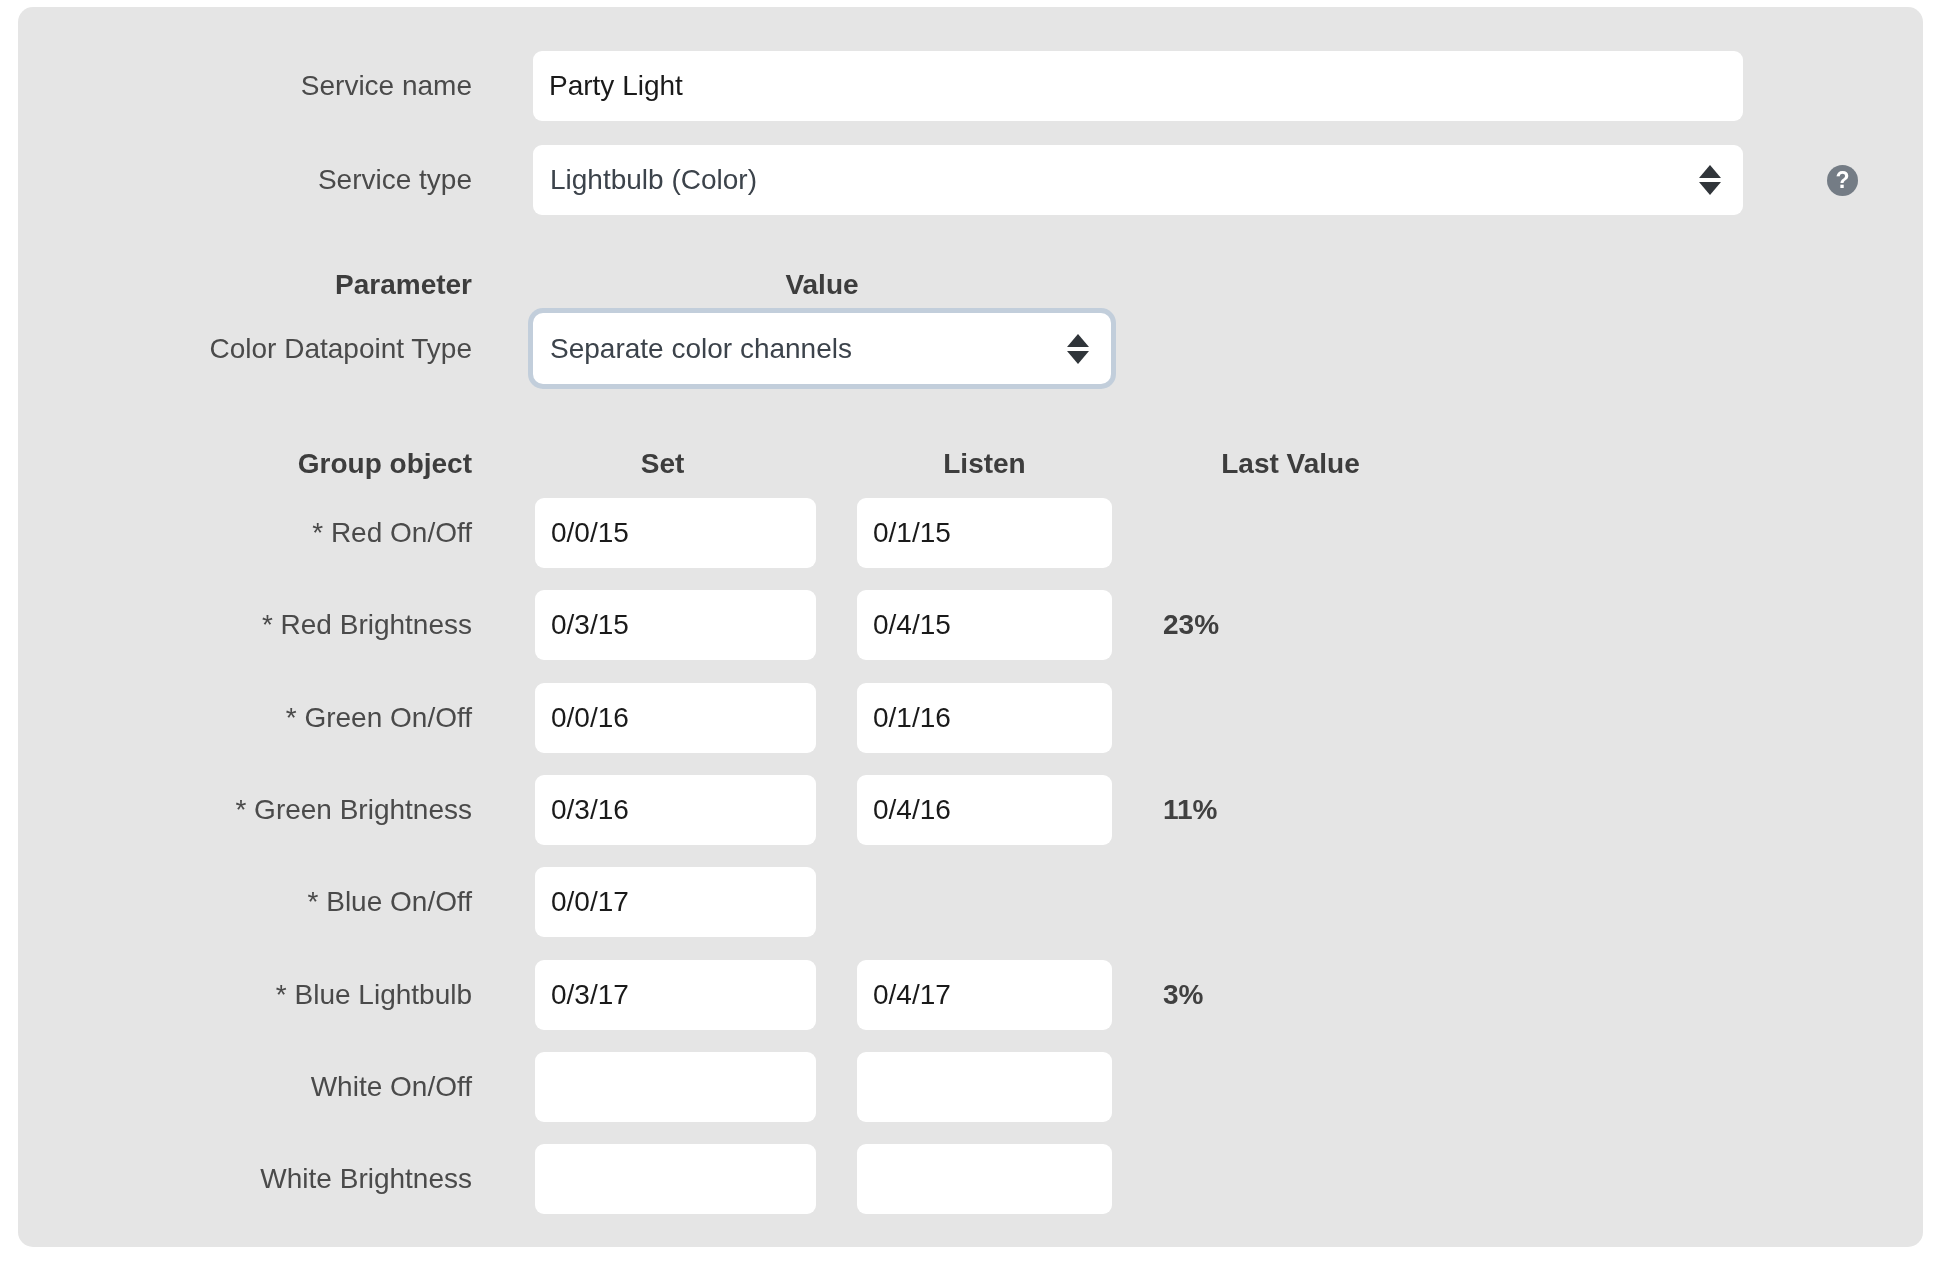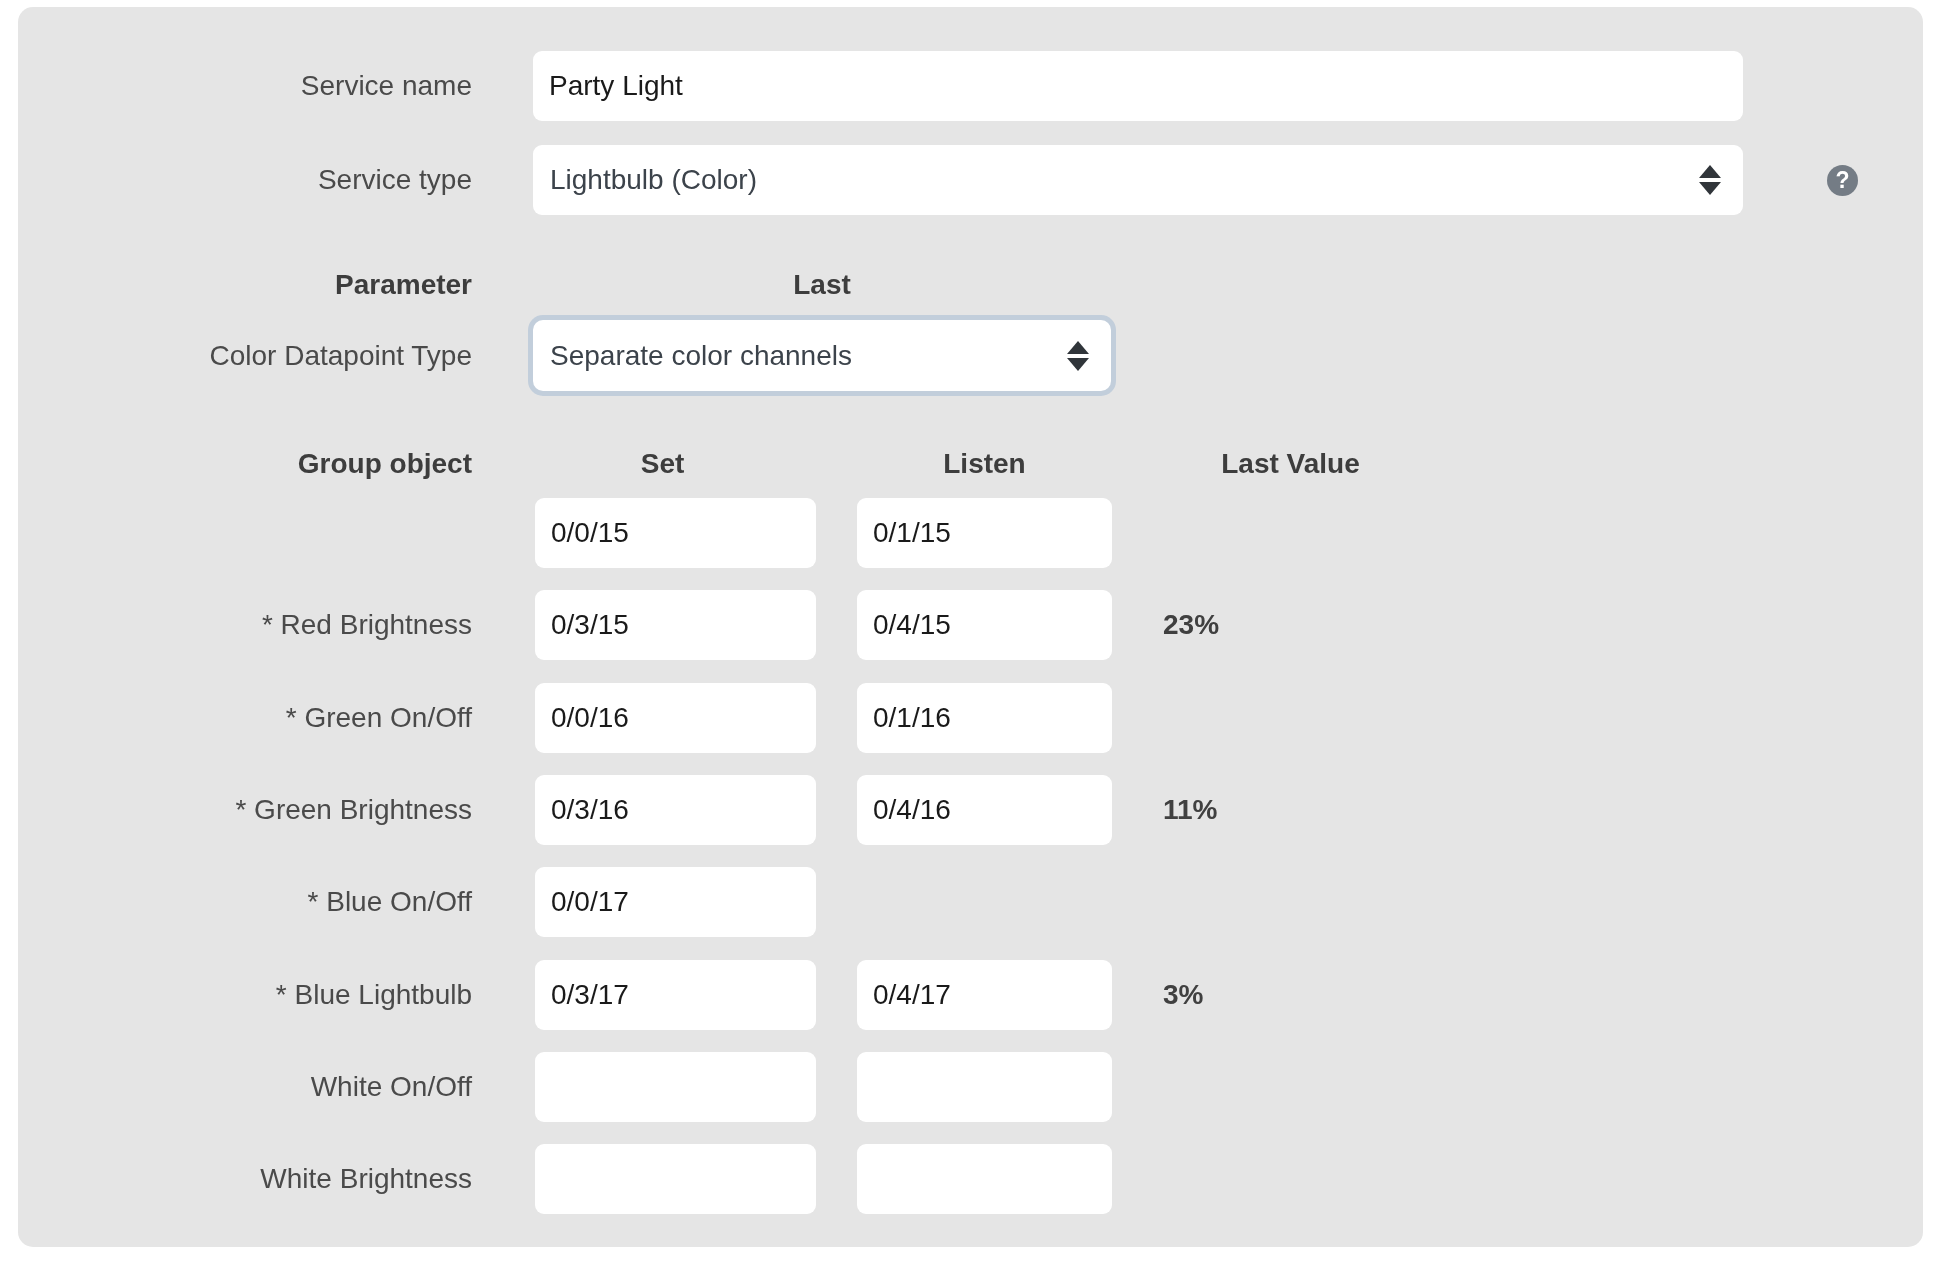--- a/index.html
+++ b/index.html
@@ -89,42 +89,43 @@
     <span class="arrows">
         <i class="up"></i>
         <i class="down"></i>
       </span>
   </div>
   <div class="help">?</div>
 </div>
 
 <div class="hdr-row" style="top:265px">
   <div class="lbl bold">Parameter</div>
-  <div class="hdr-value">Last</div>
+  <div class="hdr-value">Value</div>
 </div>
 
-<div class="row tall" style="top:320px">
+<div class="row tall" style="top:313px">
   <label class="lbl">Color Datapoint Type</label>
   <div class="select color-select">
     <span class="select-text">Separate color channels</span>
     <span class="arrows">
         <i class="up"></i>
         <i class="down"></i>
       </span>
   </div>
 </div>
 
 <div class="row" style="top:429px">
   <div class="lbl bold">Group object</div>
   <div class="col-hdr set">Set</div>
   <div class="col-hdr listen">Listen</div>
   <div class="col-hdr last">Last Value</div>
 </div>
 
 <div class="row" style="top:498px">
+  <label class="lbl">* Red On/Off</label>
   <input class="txt set-input" type="text" value="0/0/15" style="">
   <input class="txt listen-input" type="text" value="0/1/15" style="">
   <div class="last-value"></div>
 </div>
 
 <div class="row" style="top:590px">
   <label class="lbl">* Red Brightness</label>
   <input class="txt set-input" type="text" value="0/3/15" style="">
   <input class="txt listen-input" type="text" value="0/4/15" style="">
   <div class="last-value">23%</div>

